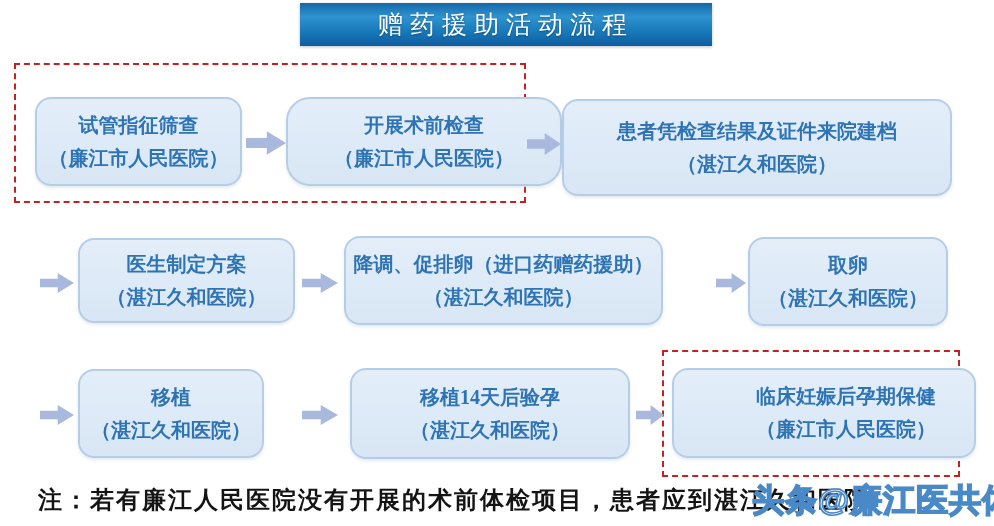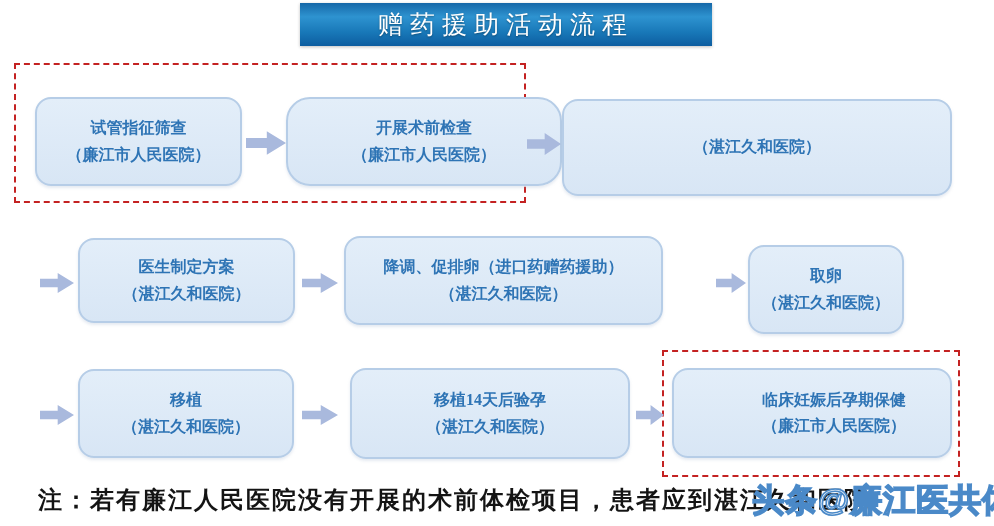--- a/index.html
+++ b/index.html
@@ -21,21 +21,21 @@
     color:#ffffff;font-size:25px;font-weight:normal;letter-spacing:7px;
     text-shadow:0 1px 2px rgba(0,0,0,0.35);
   }
   
   .pbox{
     position:absolute;
     background:linear-gradient(180deg,#e3eef9 0%,#d8e6f5 100%);
     border:2px solid #b6cde7;
     border-radius:16px;
     display:flex;flex-direction:column;align-items:center;justify-content:center;
-    color:#2e74b5;font-weight:bold;font-size:16px;line-height:1.65;
+    color:#2e74b5;font-weight:bold;font-size:20px;line-height:1.65;
     text-align:center;box-sizing:border-box;
     box-shadow:0 2px 3px rgba(150,170,200,0.25);
   }
   
   .arrow{
     position:absolute;
     background:#a9b9dd;
     clip-path:polygon(0 32%,52% 32%,52% 8%,100% 50%,52% 92%,52% 68%,0 68%);
   }
   
@@ -77,53 +77,54 @@
     <span>试管指征筛查</span>
     <span>（廉江市人民医院）</span>
   </div>
   <div class="arrow" style="left:246px;top:129px;width:40px;height:28px;"></div>
   <div class="pbox" style="left:286px;top:97px;width:276px;height:89px;border-radius:24px;">
     <span>开展术前检查</span>
     <span>（廉江市人民医院）</span>
   </div>
   <div class="arrow" style="left:527px;top:131px;width:34px;height:26px;"></div>
   <div class="pbox" style="left:562px;top:99px;width:390px;height:97px;">
+    <span>患者凭检查结果及证件来院建档</span>
     <span>（湛江久和医院）</span>
   </div>
 
   <div class="arrow" style="left:40px;top:271px;width:34px;height:24px;"></div>
   <div class="pbox" style="left:78px;top:238px;width:217px;height:85px;">
     <span>医生制定方案</span>
     <span>（湛江久和医院）</span>
   </div>
   <div class="arrow" style="left:302px;top:271px;width:36px;height:24px;"></div>
   <div class="pbox" style="left:344px;top:236px;width:319px;height:89px;">
     <span>降调、促排卵（进口药赠药援助）</span>
     <span>（湛江久和医院）</span>
   </div>
   <div class="arrow" style="left:716px;top:271px;width:30px;height:24px;"></div>
-  <div class="pbox" style="left:748px;top:237px;width:156px;height:89px;margin-top:8px;">
+  <div class="pbox" style="left:748px;top:237px;width:200px;height:89px;">
     <span>取卵</span>
     <span>（湛江久和医院）</span>
   </div>
 
   <div class="redgroup" style="left:662px;top:350px;width:298px;height:127px;"></div>
 
   <div class="arrow" style="left:40px;top:403px;width:34px;height:24px;"></div>
-  <div class="pbox" style="left:78px;top:369px;width:216px;height:89px;">
+  <div class="pbox" style="left:78px;top:369px;width:186px;height:89px;">
     <span>移植</span>
     <span>（湛江久和医院）</span>
   </div>
   <div class="arrow" style="left:302px;top:403px;width:36px;height:24px;"></div>
   <div class="pbox" style="left:350px;top:368px;width:280px;height:91px;">
     <span>移植14天后验孕</span>
     <span>（湛江久和医院）</span>
   </div>
   <div class="arrow" style="left:636px;top:403px;width:28px;height:24px;"></div>
-  <div class="pbox" style="left:672px;top:368px;width:280px;height:90px;padding-left:44px;">
+  <div class="pbox" style="left:672px;top:368px;width:304px;height:90px;padding-left:44px;">
     <span>临床妊娠后孕期保健</span>
     <span>（廉江市人民医院）</span>
   </div>
 
   <div class="note">注：若有廉江人民医院没有开展的术前体检项目，患者应到湛江久和医院</div>
 
   <div class="watermark">头条@廉江医共体</div>
 
 </div>
 

